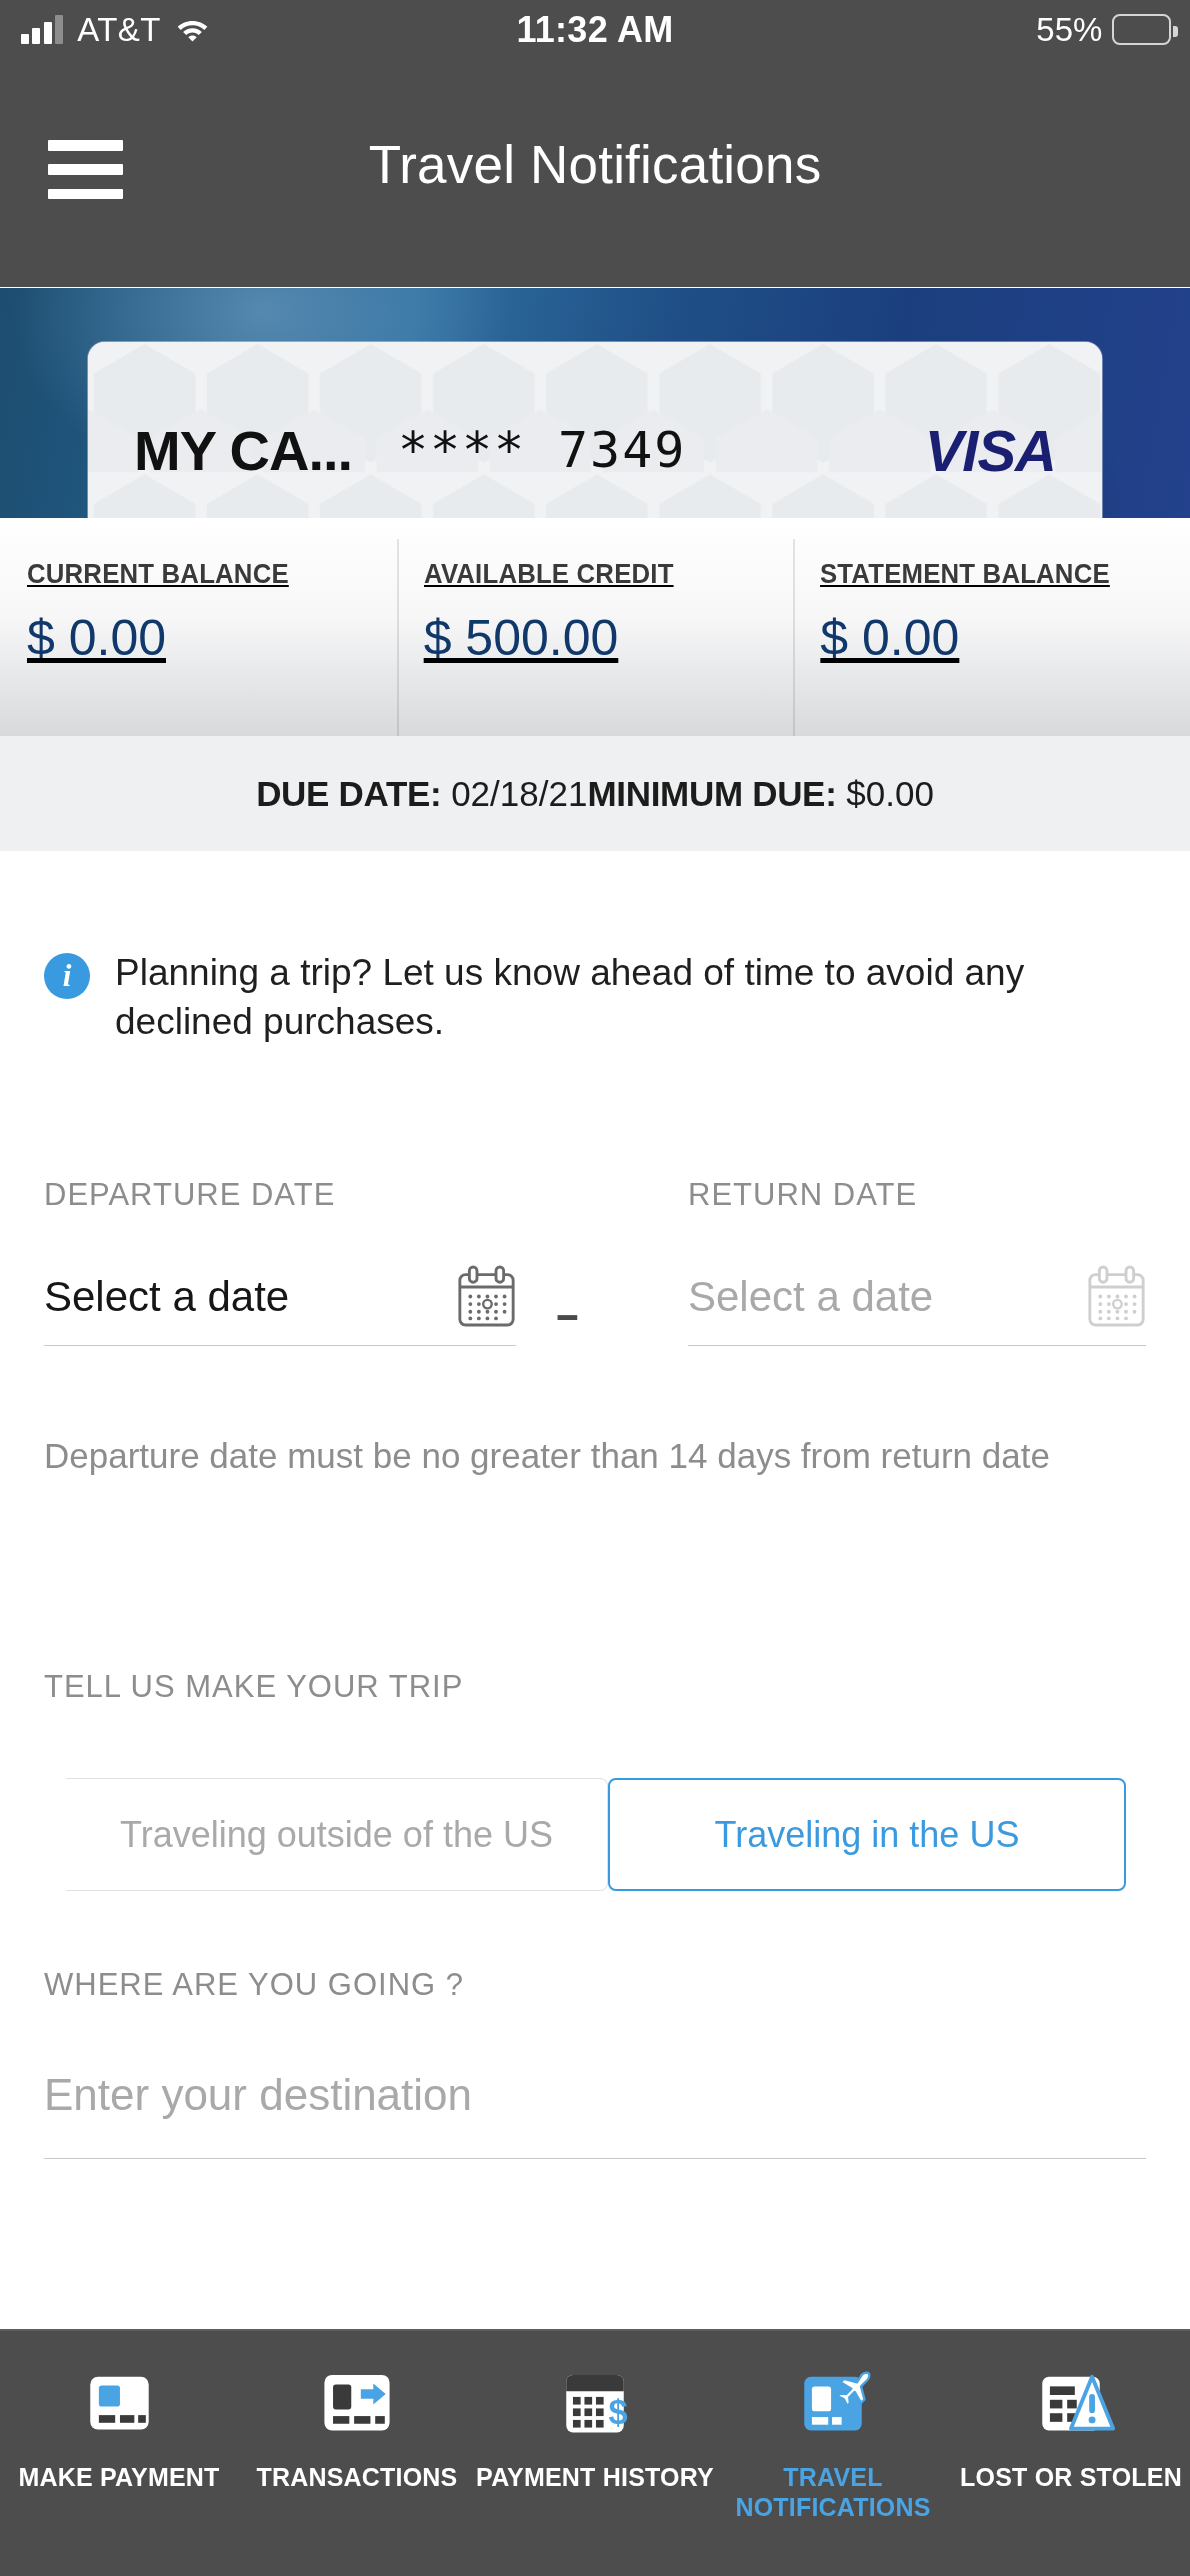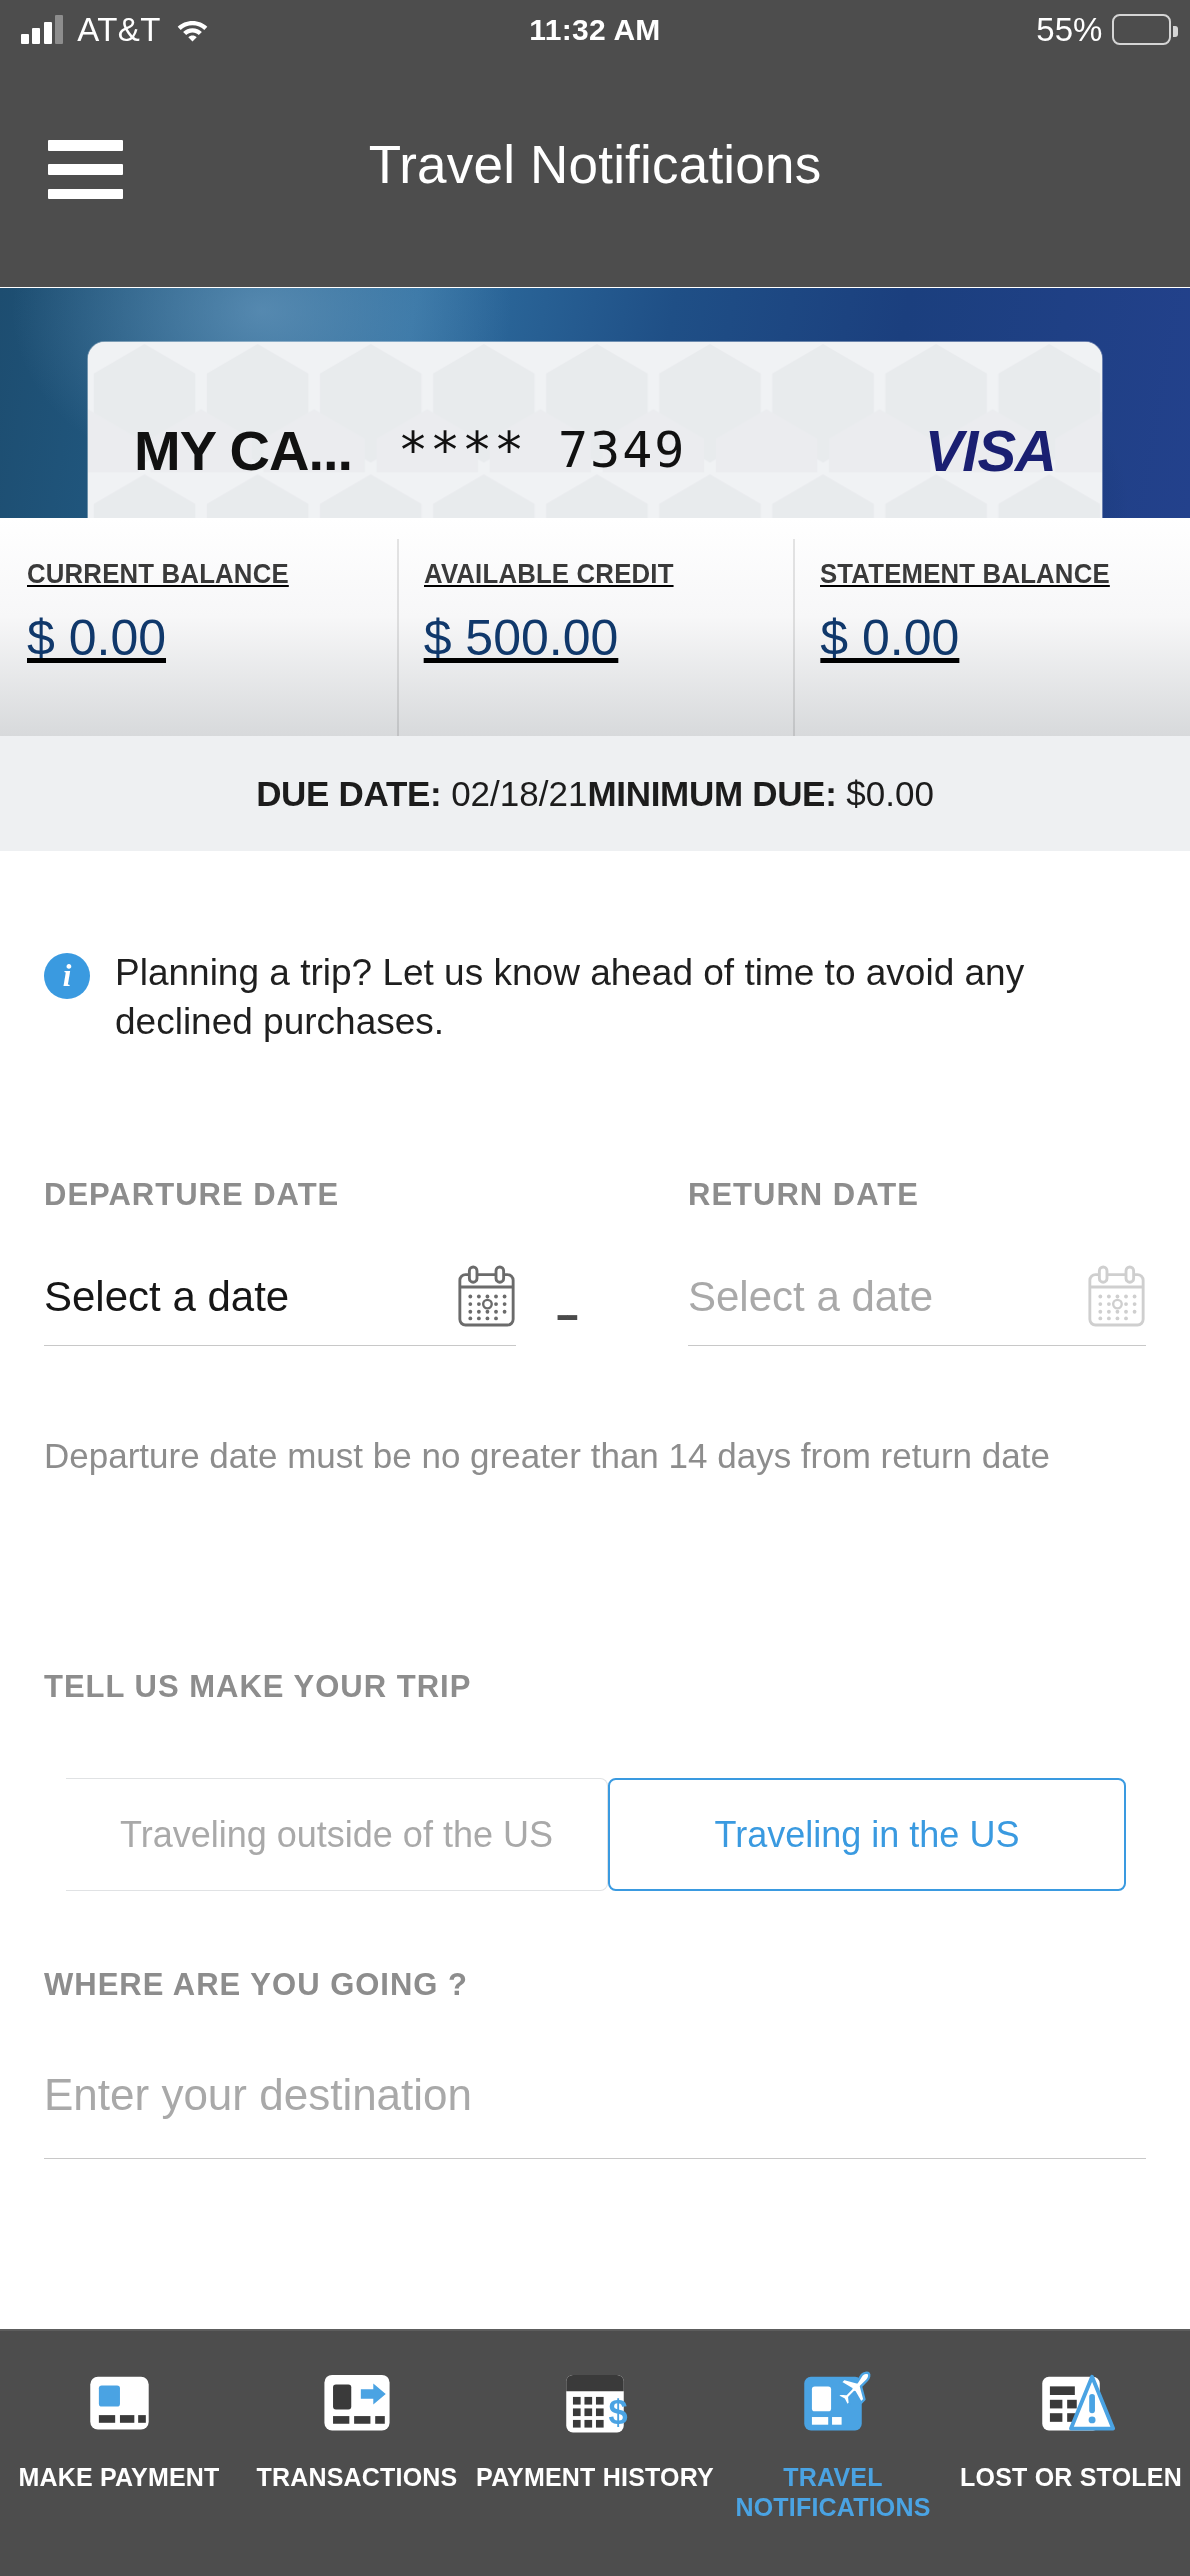--- a/index.html
+++ b/index.html
@@ -21,21 +21,21 @@
   .signal{ display:flex; align-items:flex-end; gap:3.8px; height:29px; }
   .signal i{ display:block; width:7.7px; background:#fff; border-radius:1px; }
   .signal i:nth-child(1){height:10.5px;}
   .signal i:nth-child(2){height:16.3px;}
   .signal i:nth-child(3){height:22px;}
   .signal i:nth-child(4){height:29px; background:#8d8d8d;}
   .carrier{ font-size:33px; letter-spacing:0.5px; line-height:29px; }
   .wifi{ width:35px; height:29px; position:relative; }
   .sb-center{
     position:absolute; left:0; width:1190px; text-align:center;
-    font-size:30px; font-weight:600; letter-spacing:0.3px;
+    font-size:36px; font-weight:600; letter-spacing:0.3px;
   }
   .sb-right{ position:absolute; right:19px; display:flex; align-items:center; gap:9.6px; }
   .batt-pct{ font-size:33px; }
   .batt{
     width:59px; height:31px; border:2.9px solid #d5d5d5; border-radius:7.7px;
     position:relative; padding:2.9px;
   }
   .batt::after{
     content:""; position:absolute; right:-8.6px; top:9.6px;
     width:4.8px; height:11.5px; background:#d5d5d5; border-radius:0 2.9px 2.9px 0;
@@ -139,21 +139,21 @@
     font-family:"Liberation Serif", serif;
     margin-top:3.8px;
   }
   .info-text{
     font-size:37px; line-height:1.32; color:#1f1f1f;
   }
 
   
   .section-label{
     position:absolute; font-size:31px; color:#8d8d8d; letter-spacing:1px;
-    font-weight:700;
+    font-weight:400;
   }
   .date-field{
     position:absolute; display:flex; align-items:center;
     justify-content:space-between; padding-bottom:17px;
     border-bottom:1.9px solid #c8c8c8;
   }
   .date-text{ font-size:42px; }
   .date-text.filled{ color:#161616; }
   .date-text.empty{ color:#a9a9a9; }
   .cal-icon{ width:59px; height:63px; }

